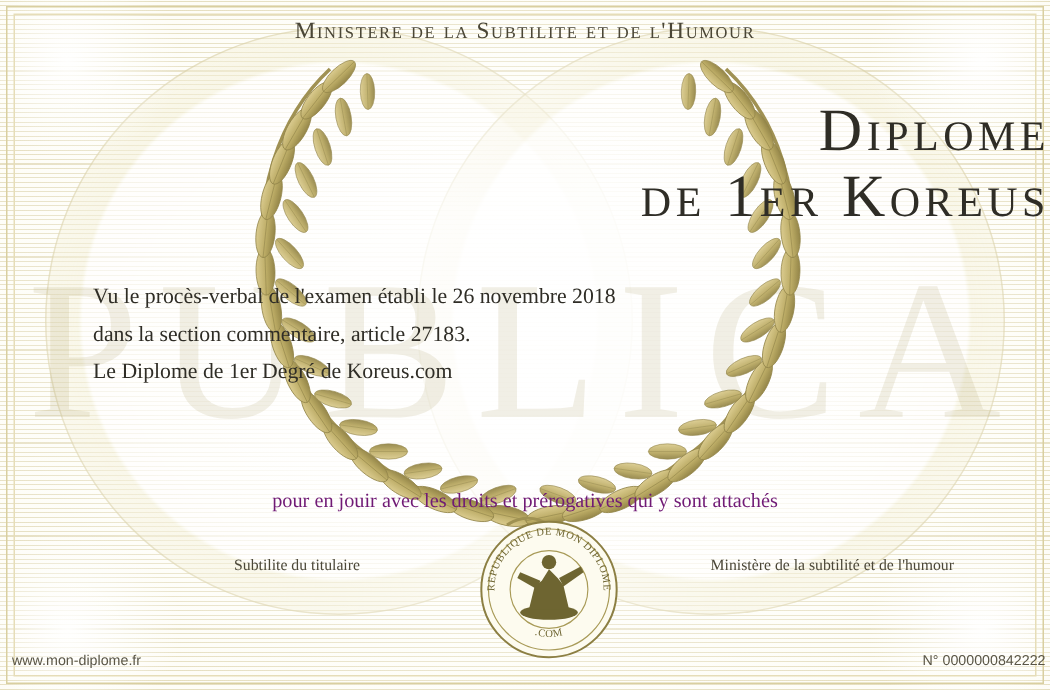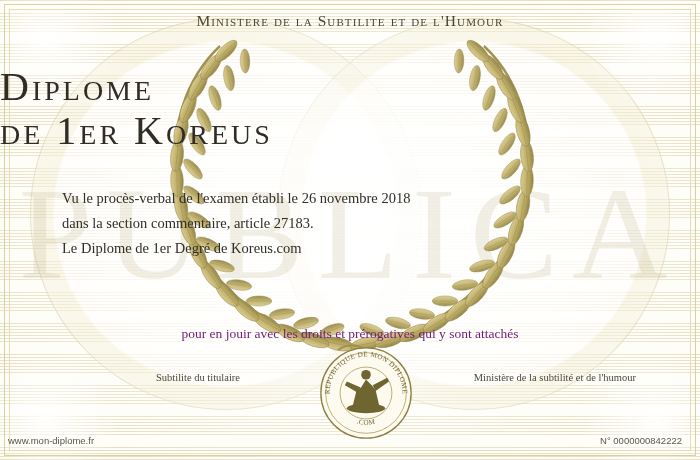--- a/index.html
+++ b/index.html
@@ -120,21 +120,21 @@
     font-variant: small-caps;
     font-size: 15.5px;
     letter-spacing: 1.1px;
     color: #4a4636;
   }
 
   .title-block {
     position: absolute;
     top: 66px;
     left: 0; right: 0;
-    text-align: left;
+    text-align: right;
     color: #2f2d26;
   }
   .title-line1 {
     font-size: 40px;
     letter-spacing: 3px;
     line-height: 1.05;
     font-variant: small-caps;
   }
   .title-line2 {
     font-size: 40px;
@@ -181,21 +181,21 @@
   .footer-left {
     position: absolute;
     left: 8px;
     bottom: 14px;
     font-size: 9.5px;
     font-family: "Liberation Sans", sans-serif;
     color: #5a5647;
   }
   .footer-right {
     position: absolute;
-    right: 18px;
+    right: 3px;
     bottom: 14px;
     font-size: 9.5px;
     font-family: "Liberation Sans", sans-serif;
     color: #5a5647;
     padding-left: 36px;
   }
 
   
   .seal {
     position: absolute;

